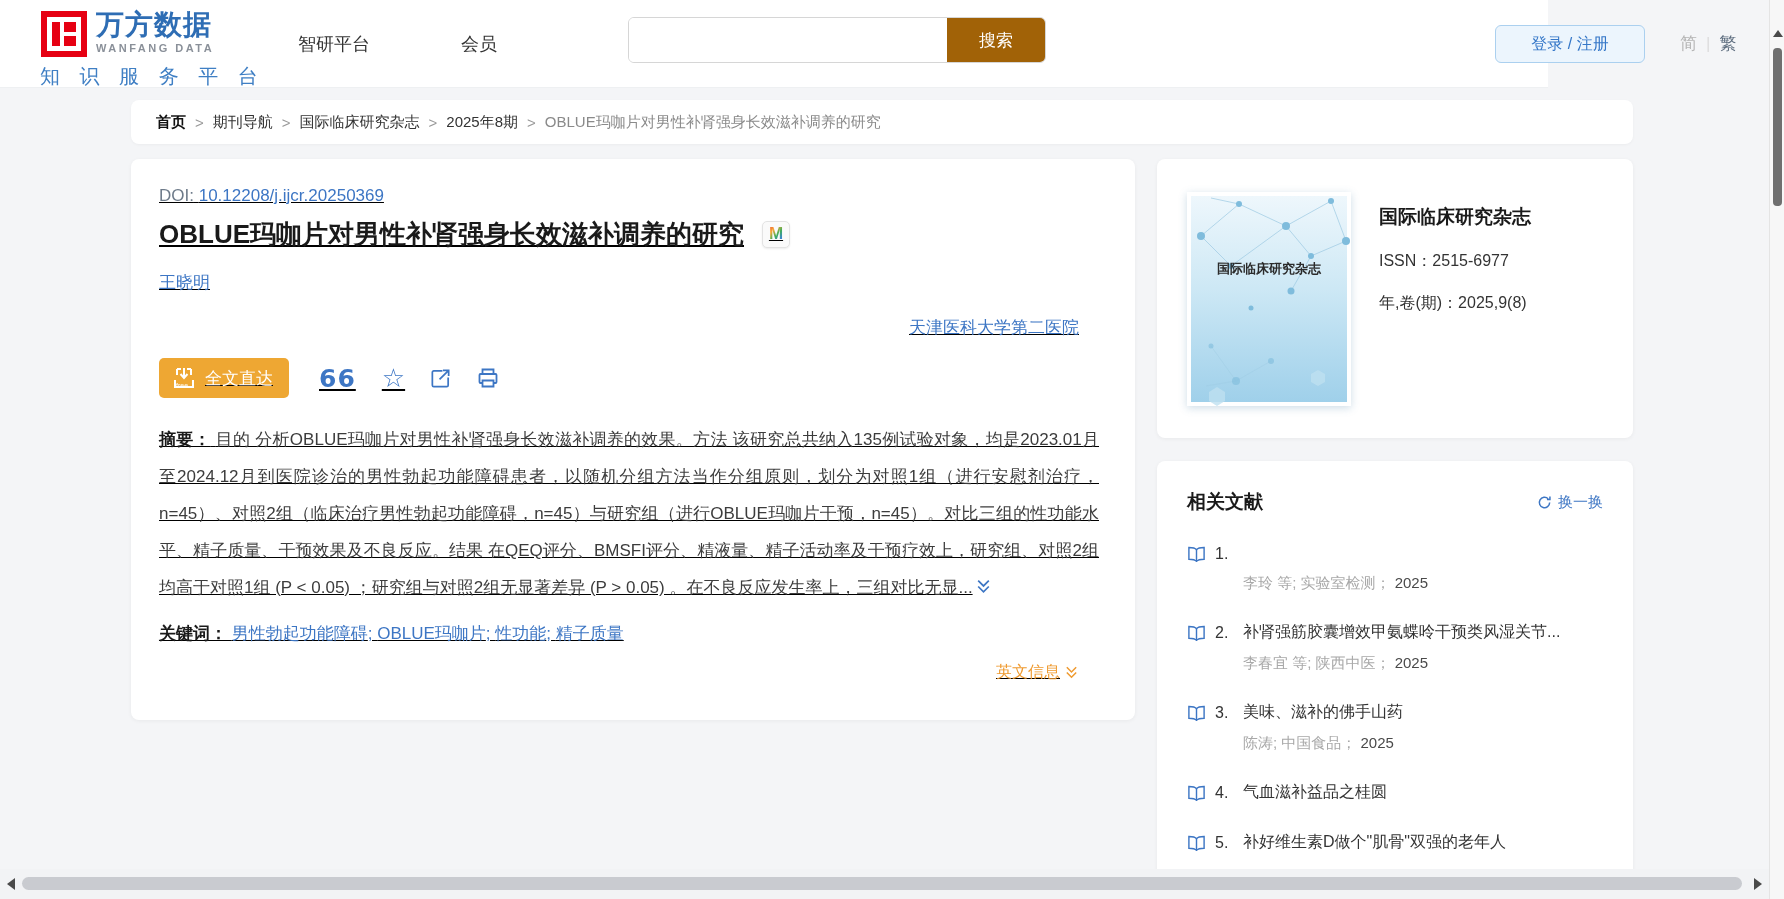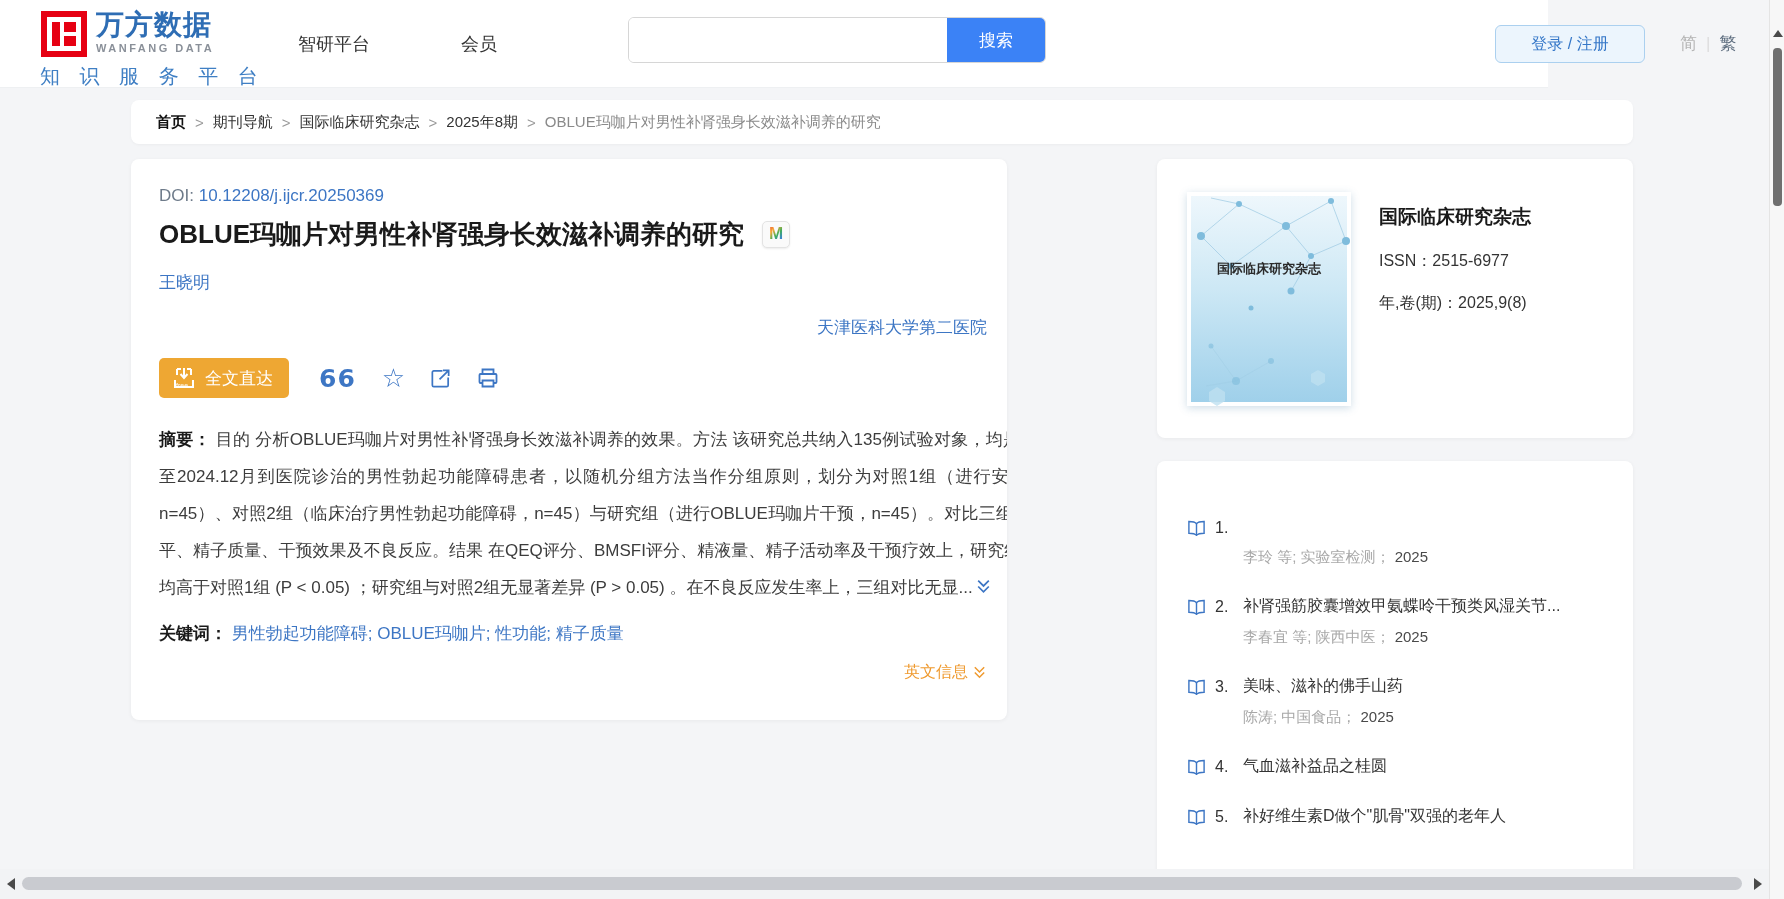--- a/index.html
+++ b/index.html
@@ -15,37 +15,37 @@
   .brand { color:#2e6db4; font-size:28px; font-weight:bold; line-height:30px; letter-spacing:1px; }
   .brand-en { display:block; color:#8a9099; font-size:11px; font-weight:bold; letter-spacing:2.5px; margin-top:2px; }
   .logo-sub { color:#3f7fc4; font-size:20px; letter-spacing:7px; margin-top:5px; white-space:nowrap; }
   .nav { position:absolute; top:0; height:88px; display:flex; align-items:center; }
   .nav-item { font-size:18px; color:#333; cursor:pointer; position:relative; }
   .nav-zhiyan { left:298px; }
   .nav-member { left:461px; }
   .nav-badge { position:absolute; top:-14px; right:-32px; color:#f5222d; font-size:13px; }
   .search-wrap { position:absolute; left:628px; top:17px; width:418px; height:46px; display:flex; border-radius:6px; overflow:hidden; border:1px solid #d6d6d6; }
   .search-input { flex:1; border:none; outline:none; padding:0 14px; font-size:16px; color:#333; background:#fff; }
-  .search-btn { width:98px; background:#3b82f6; color:#fff; font-size:17px; border:none; cursor:pointer; font-family:inherit; }
+  .search-btn { width:98px; background:#a16207; color:#fff; font-size:17px; border:none; cursor:pointer; font-family:inherit; }
   .login-btn { position:absolute; left:1495px; top:25px; width:150px; height:38px; background:#ecf5fd; border:1px solid #abd0ef; border-radius:6px; color:#3577c8; font-size:16px; display:flex; align-items:center; justify-content:center; cursor:pointer; }
   .lang { position:absolute; left:1680px; top:32px; display:flex; align-items:center; font-size:17px; }
   .lang-simp { color:#b5b5b5; cursor:pointer; }
   .lang-sep { color:#ddd; margin:0 9px; }
   .lang-trad { color:#5f6f80; cursor:pointer; }
 
   
   .breadcrumb-card { position:absolute; left:131px; top:100px; width:1502px; height:44px; background:#fff; border-radius:8px; box-shadow:0 1px 3px rgba(0,0,0,.04); display:flex; align-items:center; padding:0 25px; font-size:15px; white-space:nowrap; overflow:hidden; }
   .bc-item { color:#333; cursor:pointer; }
   .bc-item.first { color:#111; font-weight:bold; }
   .bc-item.last { color:#8a8a8a; cursor:default; }
   .bc-sep { color:#999; margin:0 9px; }
 
   
   .card { position:absolute; background:#fff; border-radius:8px; box-shadow:0 1px 4px rgba(0,0,0,.05); }
-  .main-card { left:131px; top:159px; width:876px; height:561px; padding:26px 20px 18px 28px; overflow:hidden; }
+  .main-card { left:131px; top:159px; width:1004px; height:561px; padding:26px 56px 18px 28px; overflow:hidden;text-decoration:underline; }
 
   .doi-row { font-size:17px; line-height:22px; }
   .doi-label { color:#6e7b8a; }
   .doi-link { color:#3d76c4; cursor:pointer; }
   .title-row { margin-top:10px; display:flex; align-items:center; }
   .art-title { font-size:26px; font-weight:bold; color:#1a1a1a; line-height:34px; }
   .m-badge { margin-left:18px; width:28px; height:27px; border:1px solid #e3e3e3; border-radius:5px; background:#fafafa; display:flex; align-items:center; justify-content:center; cursor:pointer; box-shadow:0 1px 2px rgba(0,0,0,.08); }
   .m-badge span { font-size:17px; font-weight:bold; color:#3b82d8; background:linear-gradient(135deg,#e8483f 0%,#f7a934 30%,#3fae5a 55%,#3b82d8 80%,#8e44ad 100%); -webkit-background-clip:text; background-clip:text; -webkit-text-fill-color:transparent; }
   .author-row { margin-top:20px; font-size:17px; }
   .affil-row { margin-top:22px; font-size:17px;text-align:right; }
@@ -253,20 +253,30 @@
     <div class="j-row">
       <span>ISSN：</span><span>2515-6977</span>
     </div>
     <div class="j-row">
       <span>年,卷(期)：</span><span>2025,9(8)</span>
     </div>
   </div>
 </div>
 
 <div class="card related-card">
+  <div class="rel-head">
+    <span class="rel-title">相关文献</span>
+    <span class="rel-refresh">
+      <svg width="15" height="15" viewBox="0 0 16 16" fill="none" stroke="#3d76c4" stroke-width="1.6">
+        <path d="M13.5 8a5.5 5.5 0 1 1-1.6-3.9"></path>
+        <path d="M13.8 1.5v3.2h-3.2" fill="none"></path>
+      </svg>
+      <span>换一换</span>
+    </span>
+  </div>
   <div class="rel-list" id="rel-list">
   <div class="rel-item">
     <div class="rel-line1">
       <span class="rel-book">
         <svg width="19" height="16" viewBox="0 0 20 16" fill="none" stroke="#3d76c4" stroke-width="1.5">
           <path d="M10 3.5C8.8 2 6.5 1.2 2 1.2v12.3c4.5 0 6.8.8 8 2.3 1.2-1.5 3.5-2.3 8-2.3V1.2c-4.5 0-6.8.8-8 2.3z"></path>
           <path d="M10 3.5v12"></path>
         </svg>
       </span>
       <span class="rel-num">1.</span>

